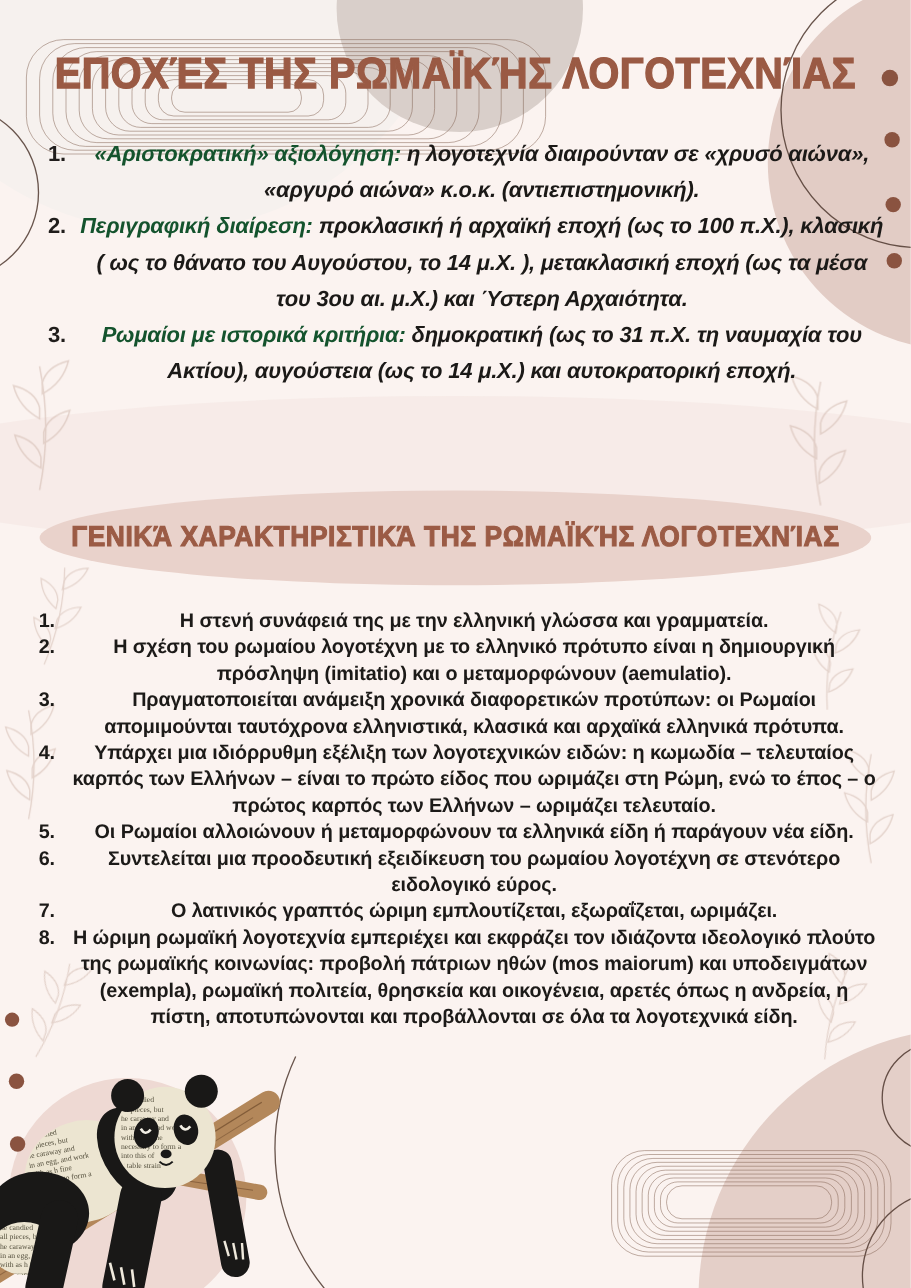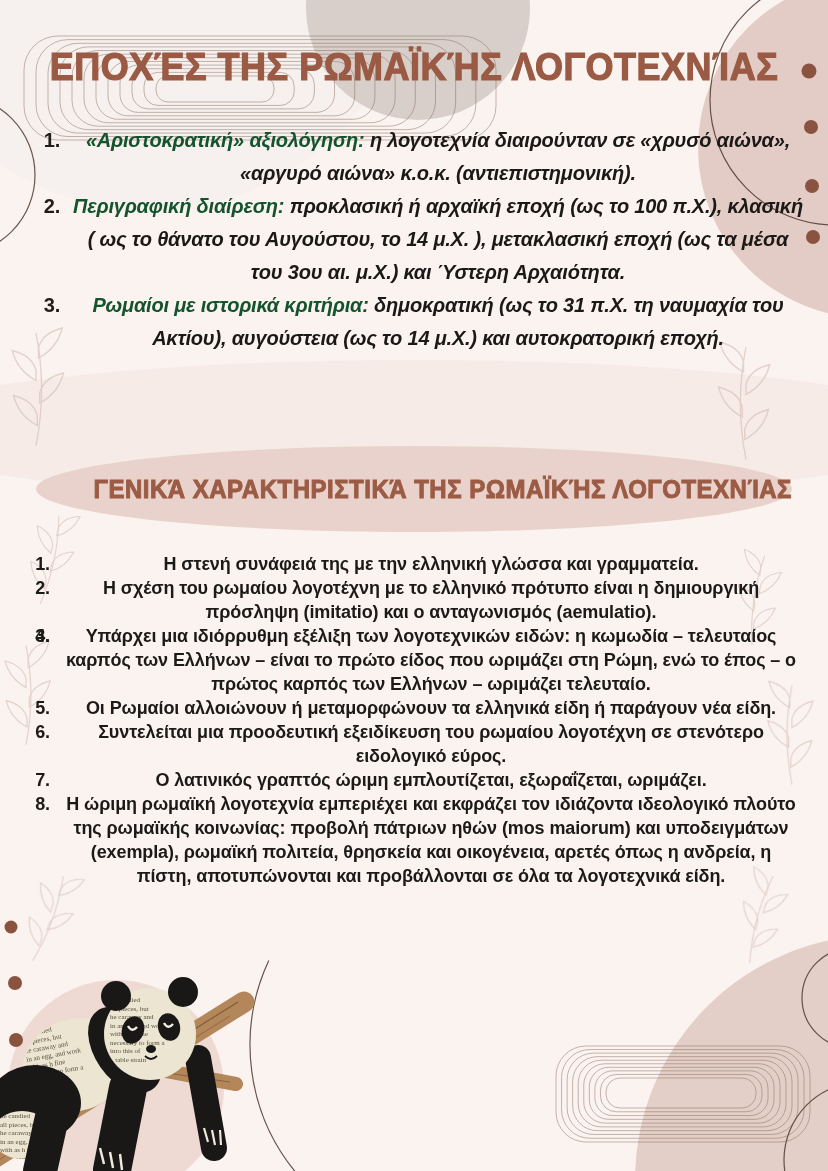--- a/index.html
+++ b/index.html
@@ -16,21 +16,21 @@
   .list li{position:relative;text-align:center;}
   .num{position:absolute;top:0;text-align:right;font-style:normal;}
 
   .list1{top:124px;left:70px;right:22px;font-size:20px;line-height:33px;
          font-weight:700;font-style:italic;color:#1b1917;letter-spacing:-.2px;}
   .list1 .num{left:-46px;width:36px;color:#201d1b;}
   .lead{color:#14532d;text-decoration-thickness:2px;
         text-underline-offset:3px;text-decoration-skip-ink:none;}
 
   .pill{position:absolute;top:446px;left:36px;right:36px;height:86px;background:#e9d2cb;
-        border-radius:50% / 50%;display:flex;align-items:center;justify-content:flex-end;}
+        border-radius:50% / 50%;display:flex;align-items:center;justify-content:center;}
   .pill h2{margin:0;font-size:24px;font-weight:700;color:#9b5b45;letter-spacing:.5px;
            -webkit-text-stroke:.9px #9b5b45;transform:scaleY(1.08);}
 
   .list2{top:552px;left:62px;right:28px;font-size:18px;line-height:24px;
          font-weight:700;color:#1c1a18;letter-spacing:-.1px;}
   .list2 .num{left:-42px;width:30px;color:#1c1a18;}
 </style>
 </head>
 <body>
 
@@ -217,24 +217,25 @@
       <h2>ΓΕΝΙΚΆ ΧΑΡΑΚΤΗΡΙΣΤΙΚΆ ΤΗΣ ΡΩΜΑΪΚΉΣ ΛΟΓΟΤΕΧΝΊΑΣ</h2>
     </div>
 
     <ol class="list list2">
       <li>
         <span class="num">1.</span>
         <span>Η στενή συνάφειά της με την ελληνική γλώσσα και γραμματεία.</span>
       </li>
       <li>
         <span class="num">2.</span>
-        <span>Η σχέση του ρωμαίου λογοτέχνη με το ελληνικό πρότυπο είναι η δημιουργική πρόσληψη (imitatio) και ο ανταγωνισμός (aemulatio).</span>
+        <span>Η σχέση του ρωμαίου λογοτέχνη με το ελληνικό πρότυπο είναι η δημιουργική πρόσληψη (imitatio) και ο μεταμορφώνουν (aemulatio).</span>
       </li>
       <li>
         <span class="num">3.</span>
+        <span>Πραγματοποιείται ανάμειξη χρονικά διαφορετικών προτύπων: οι Ρωμαίοι απομιμούνται ταυτόχρονα ελληνιστικά, κλασικά και αρχαϊκά ελληνικά πρότυπα.</span>
       </li>
       <li>
         <span class="num">4.</span>
         <span>Υπάρχει μια ιδιόρρυθμη εξέλιξη των λογοτεχνικών ειδών: η κωμωδία – τελευταίος καρπός των Ελλήνων – είναι το πρώτο είδος που ωριμάζει στη Ρώμη, ενώ το έπος – ο πρώτος καρπός των Ελλήνων – ωριμάζει τελευταίο.</span>
       </li>
       <li>
         <span class="num">5.</span>
         <span>Οι Ρωμαίοι αλλοιώνουν ή μεταμορφώνουν τα ελληνικά είδη ή παράγουν νέα είδη.</span>
       </li>
       <li>

